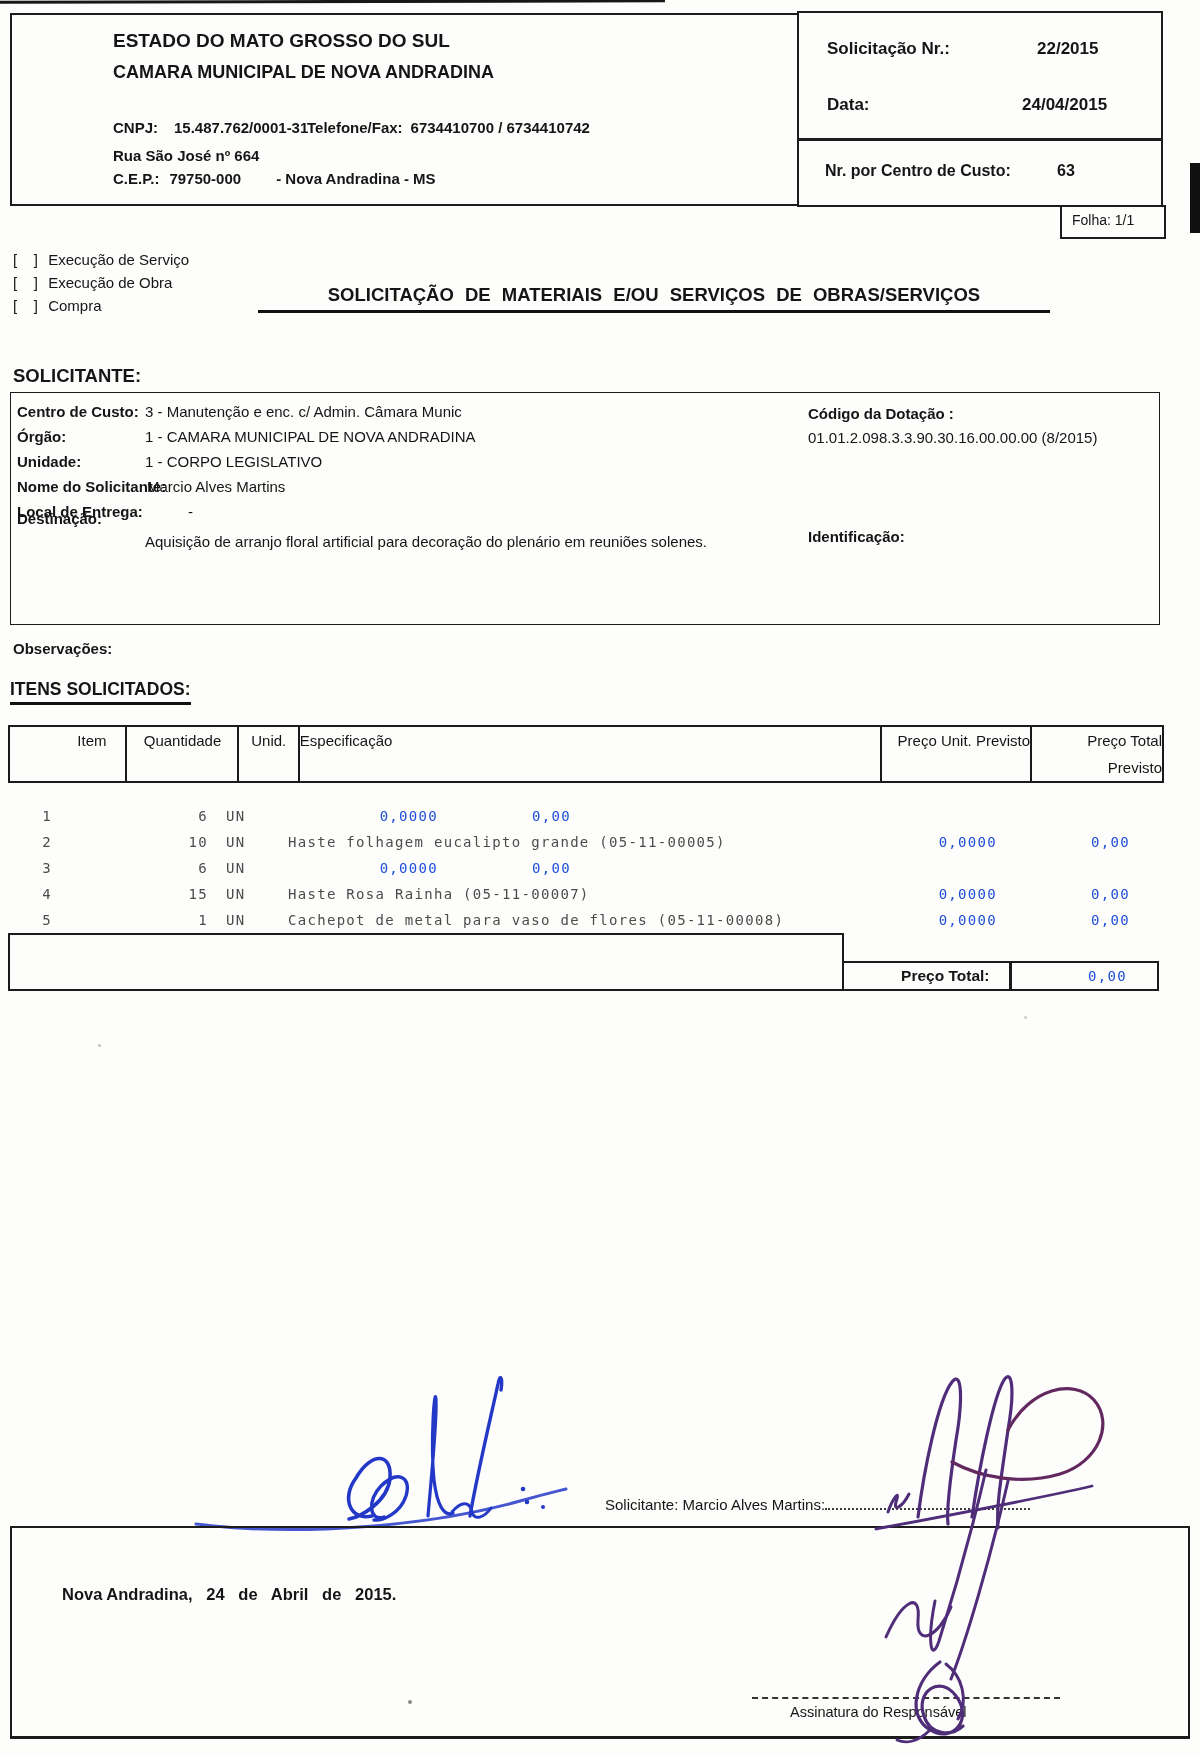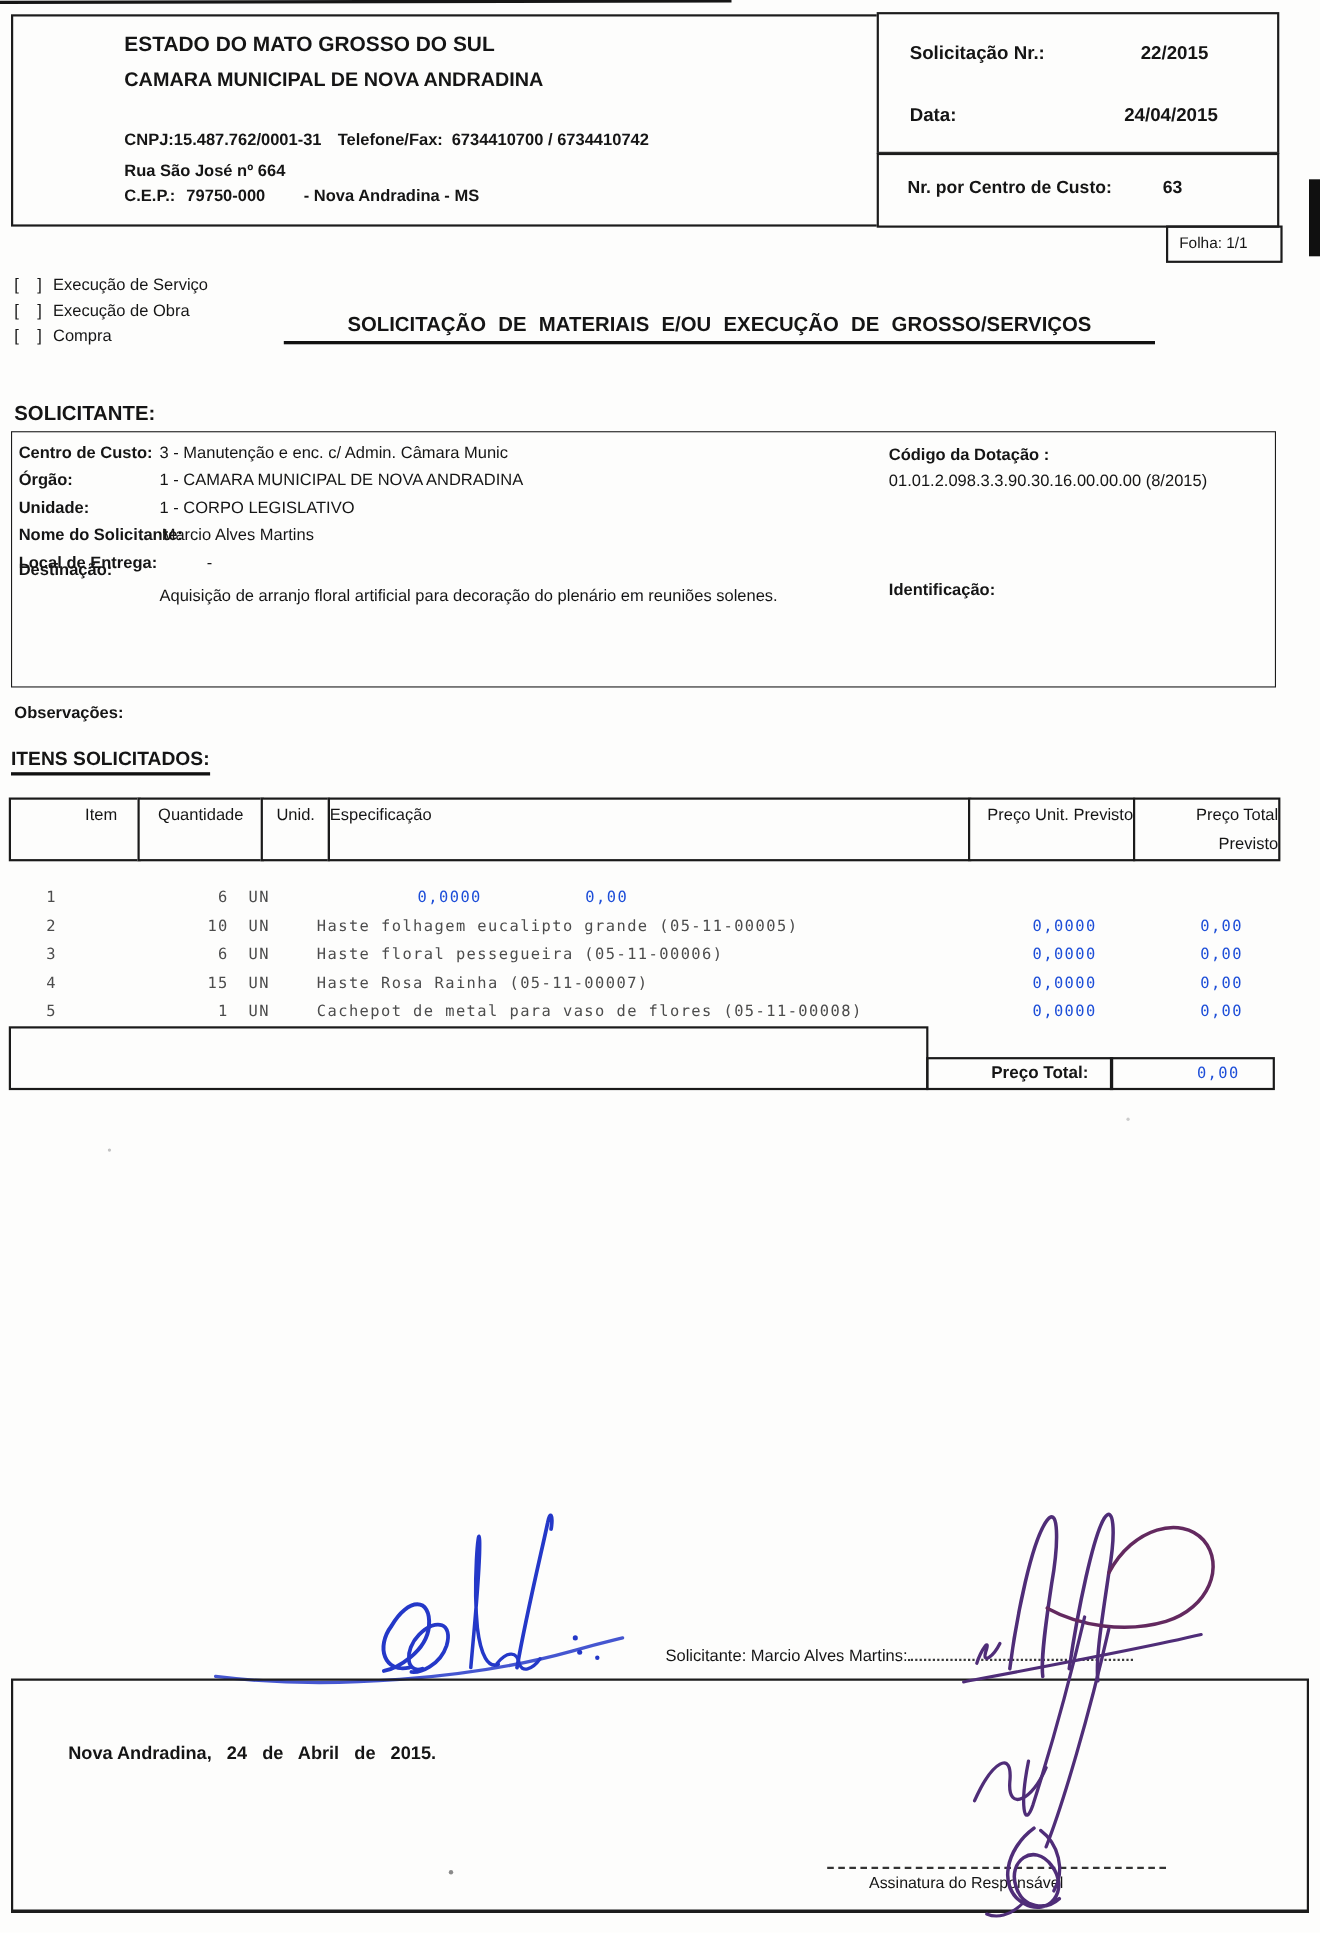--- a/index.html
+++ b/index.html
@@ -42,21 +42,21 @@
   <div class="speck" style="left:98px;top:1044px;width:3px;height:3px;background:#c3c3c3;"></div>
   <div class="speck" style="left:1024px;top:1016px;width:3px;height:3px;background:#cccccc;"></div>
   <div class="speck" style="left:408px;top:1700px;width:4px;height:4px;background:#8a8a8a;"></div>
 
   <div class="box" style="left:10px;top:13px;width:1148px;height:189px;"></div>
 
   <div class="abs b" style="left:113px;top:30px;font-size:19px;">ESTADO DO MATO GROSSO DO SUL</div>
   <div class="abs b" style="left:113px;top:62px;font-size:18px;">CAMARA MUNICIPAL DE NOVA ANDRADINA</div>
 
   <div class="abs t15 b" style="left:113px;top:119px;">
-    <span>CNPJ:</span><span style="margin-left:0;">15.487.762/0001-31</span>
+    <span>CNPJ:</span><span style="margin-left:16px;">15.487.762/0001-31</span>
   </div>
   <div class="abs t15 b" style="left:307px;top:119px;">
     <span>Telefone/Fax:</span><span style="margin-left:8px;">6734410700 / 6734410742</span>
   </div>
   <div class="abs t15 b" style="left:113px;top:147px;">Rua São José nº 664</div>
   <div class="abs t15 b" style="left:113px;top:170px;">
     <span>C.E.P.:</span><span style="margin-left:10px;">79750-000</span><span style="margin-left:35px;">- Nova Andradina - MS</span>
   </div>
 
   <div class="box wbox" style="left:797px;top:11px;width:362px;height:125px;border-width:2.5px;"></div>
@@ -79,21 +79,21 @@
   <div class="abs t15" style="left:13px;top:274px;">
     <span>[&nbsp;&nbsp;&nbsp;&nbsp;]</span>
     <span style="margin-left:6px;">Execução de Obra</span>
   </div>
   <div class="abs t15" style="left:13px;top:297px;">
     <span>[&nbsp;&nbsp;&nbsp;&nbsp;]</span>
     <span style="margin-left:6px;">Compra</span>
   </div>
 
   <div class="abs b" style="left:258px;top:284px;width:792px;text-align:center;font-size:18.5px;word-spacing:6px;
-              border-bottom:3px solid #111;padding-bottom:4px;">SOLICITAÇÃO DE MATERIAIS E/OU EXECUÇÃO DE GROSSO/SERVIÇOS</div>
+              border-bottom:3px solid #111;padding-bottom:4px;">SOLICITAÇÃO DE MATERIAIS E/OU SERVIÇOS DE OBRAS/SERVIÇOS</div>
 
   <div class="abs b" style="left:13px;top:365px;font-size:18.5px;">SOLICITANTE:</div>
   <div class="box" style="left:10px;top:392px;width:1148px;height:231px;border-width:1.8px;"></div>
 
   <div class="abs t15 b" style="left:17px;top:403px;">Centro de Custo:</div>
   <div class="abs t15" style="left:145px;top:403px;">3 - Manutenção e enc. c/ Admin. Câmara Munic</div>
 
   <div class="abs t15 b" style="left:17px;top:428px;">Órgão:</div>
   <div class="abs t15" style="left:145px;top:428px;">1 - CAMARA MUNICIPAL DE NOVA ANDRADINA</div>
 
@@ -140,21 +140,20 @@
       <div class="cell c2">10</div>
       <div class="cell c3">UN</div>
       <div class="cell c4">Haste folhagem eucalipto grande (05-11-00005)</div>
       <div class="cell c5 muted">0,0000</div>
       <div class="cell c6 muted">0,00</div>
     </div>
     <div class="trow mono">
       <div class="cell c1">3</div>
       <div class="cell c2">6</div>
       <div class="cell c3">UN</div>
-      <div class="cell c4">Haste floral pessegueira (05-11-00006)</div>
       <div class="cell c5 muted">0,0000</div>
       <div class="cell c6 muted">0,00</div>
     </div>
     <div class="trow mono">
       <div class="cell c1">4</div>
       <div class="cell c2">15</div>
       <div class="cell c3">UN</div>
       <div class="cell c4">Haste Rosa Rainha (05-11-00007)</div>
       <div class="cell c5 muted">0,0000</div>
       <div class="cell c6 muted">0,00</div>

